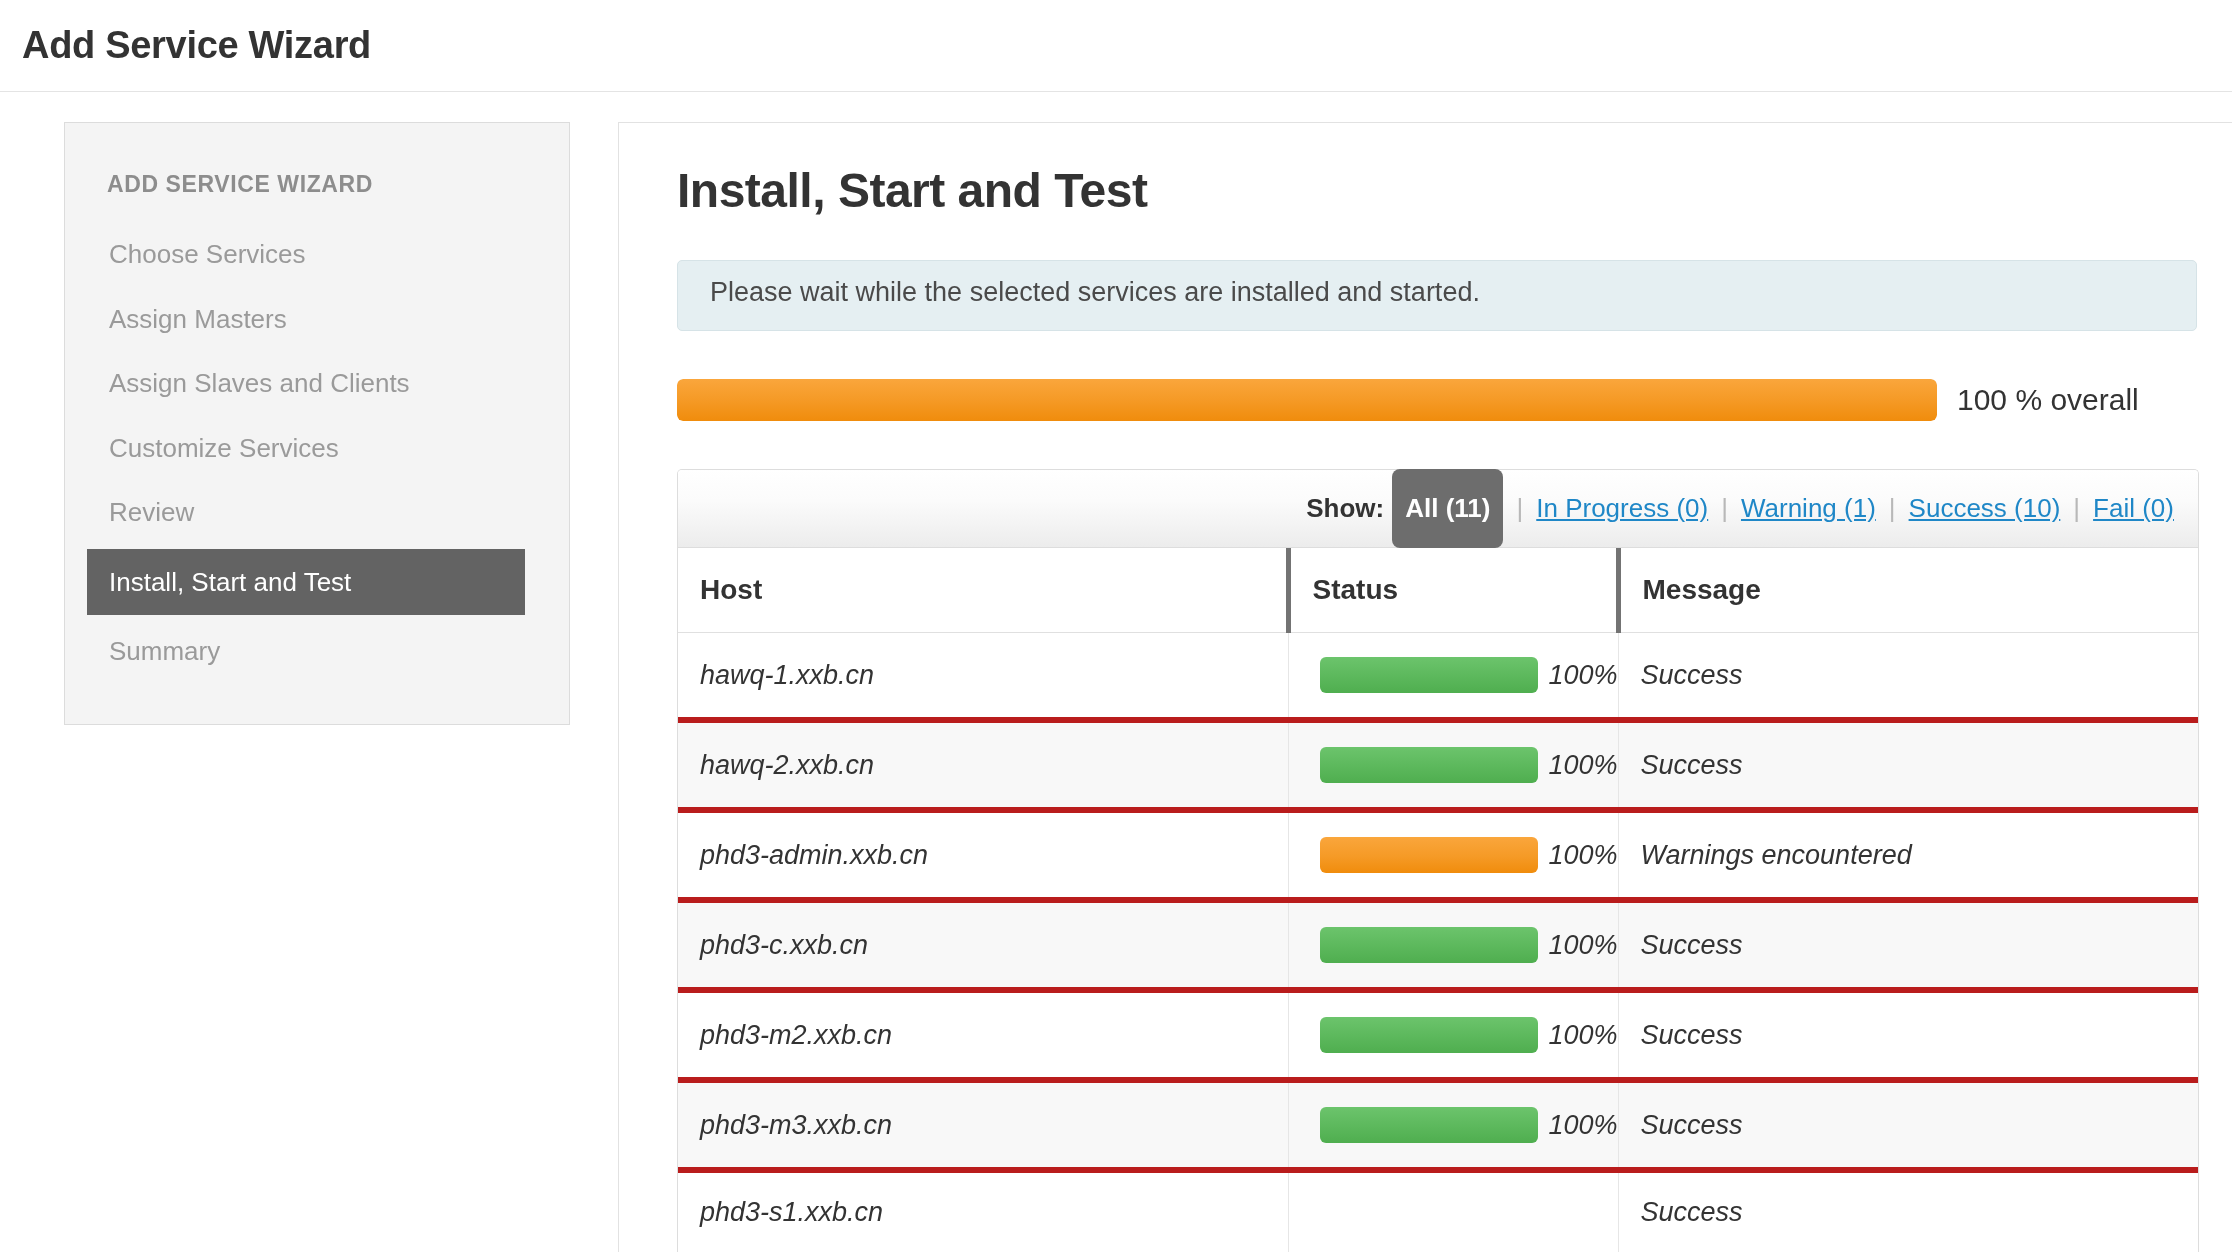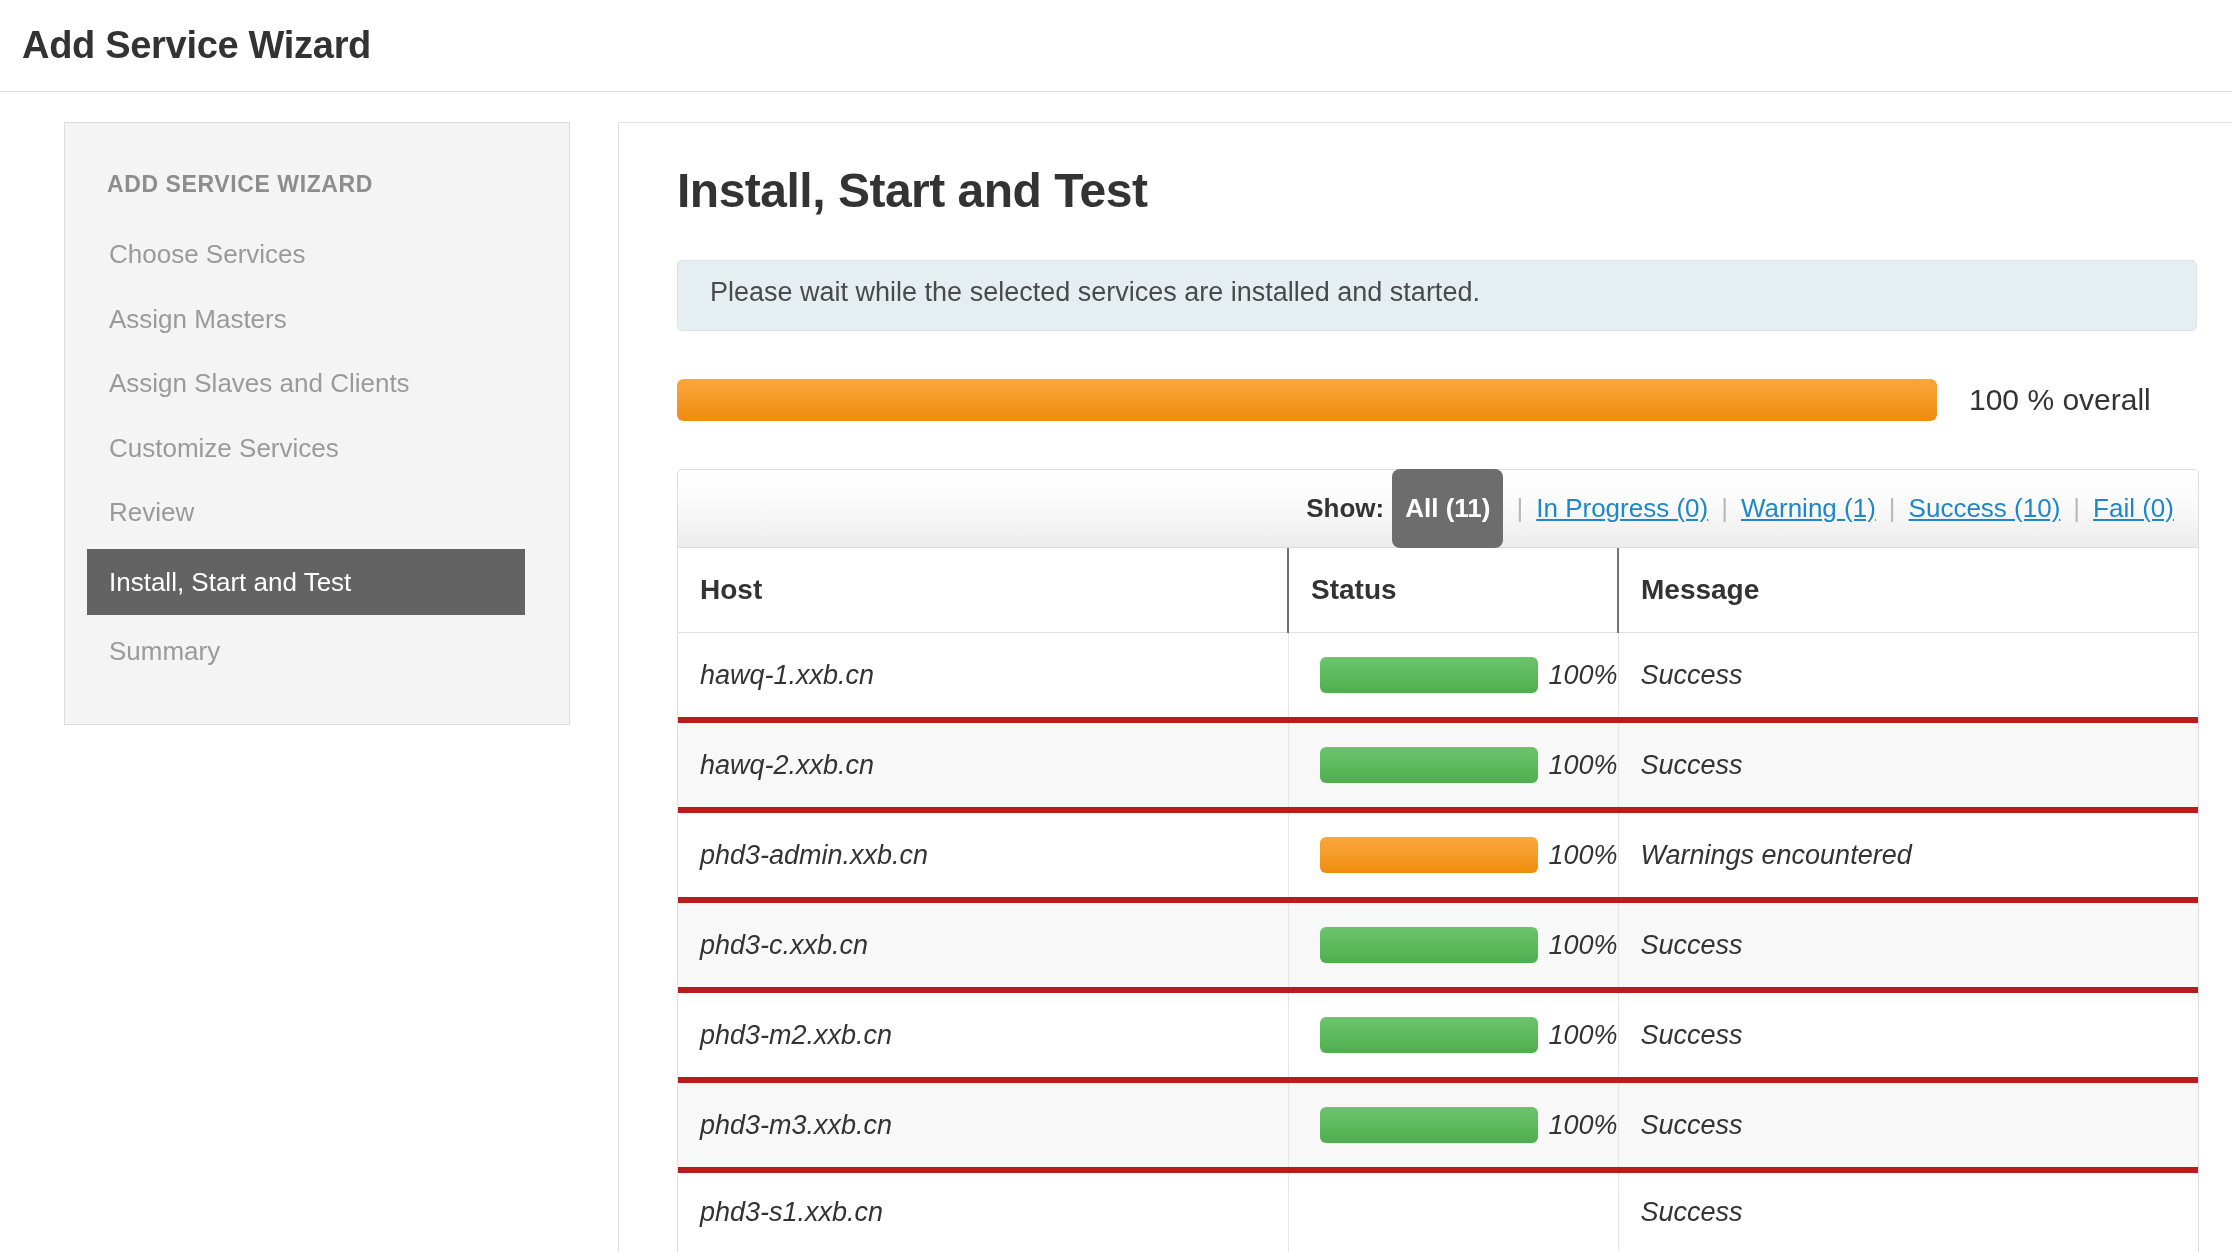--- a/index.html
+++ b/index.html
@@ -110,21 +110,21 @@
     background: #f1f1f1;
   }
   .overall-bar-fill {
     height: 100%;
     background: linear-gradient(180deg, #faa63c 0%, #f59a26 50%, #f08c0c 100%);
     border-radius: 6px;
   }
   .overall-label {
     font-size: 30px;
     color: #333333;
-    margin-left: 32px;
+    margin-left: 20px;
     white-space: nowrap;
   }
 
   
   .table-panel {
     margin-top: 48px;
     width: 1522px;
     border: 1px solid #dddddd;
     border-radius: 5px 5px 0 0;
     border-bottom: none;
@@ -175,21 +175,21 @@
     border-collapse: collapse;
     table-layout: fixed;
   }
   table.hosts th {
     text-align: left;
     font-size: 28px;
     font-weight: bold;
     color: #333333;
     padding: 26px 0 26px 22px;
     border-bottom: 1px solid #e0e0e0;
-    border-right: 2px solid #737373;
+    border-right: 5px solid #737373;
     background: #ffffff;
   }
   table.hosts th:last-child { border-right: none; }
   table.hosts td {
     font-size: 27px;
     color: #333333;
     padding: 24px 0 24px 22px;
     border-bottom: 6px solid #b91c1c;
     border-right: 1px solid #e6e6e6;
     vertical-align: middle;

